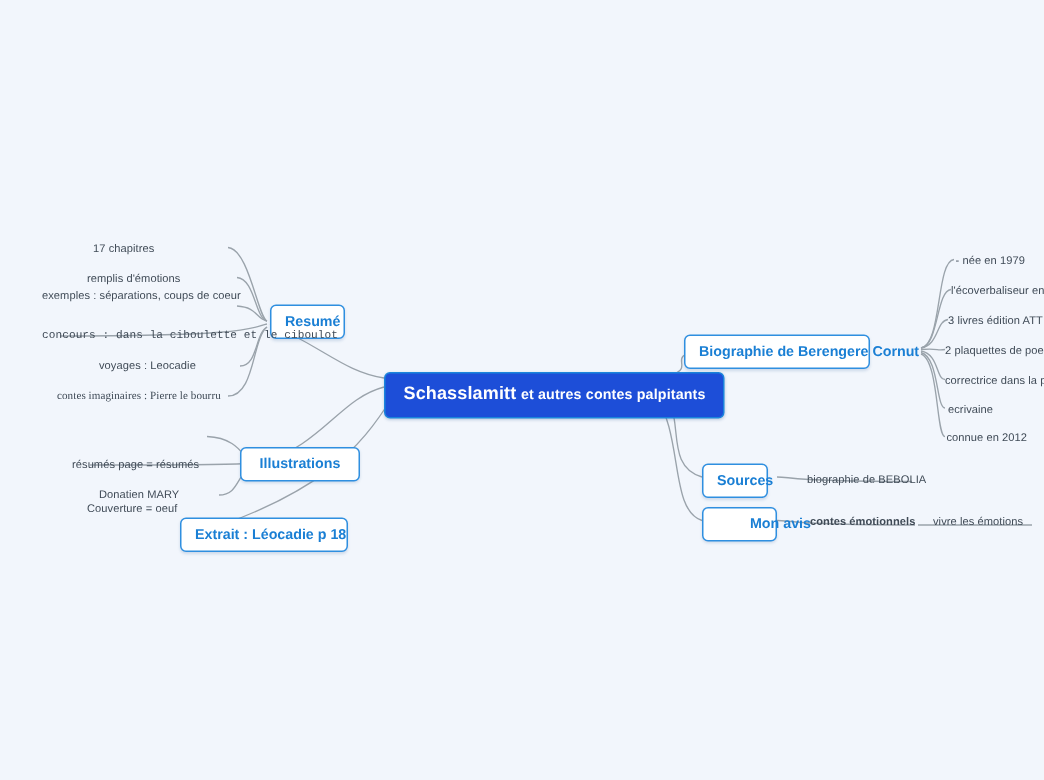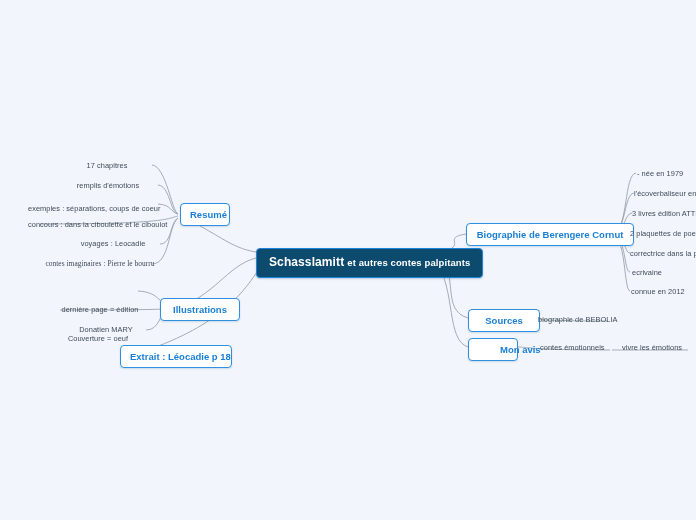--- a/index.html
+++ b/index.html
@@ -28,21 +28,21 @@
     height: 520px;
     pointer-events: none;
   }
   .node {
     position: absolute;
     box-sizing: border-box;
     white-space: nowrap;
   }
   
   .root {
-    background: #0c4a6e;
+    background: #1d4ed8;
     border: 1px solid #1b84db;
     border-radius: 4px;
     color: #ffffff;
     padding: 7px 12px 8px 12px;
     font-size: 11px;
     line-height: 12px;
     box-shadow: 0 1px 2px rgba(30,80,140,0.25);
   }
   .root .root-main {
     font-weight: bold;
@@ -68,21 +68,21 @@
     box-shadow: 0 1px 2px rgba(40,90,150,0.18);
   }
   
   .leaf {
     color: #3f4a56;
     font-size: 7.4px;
     line-height: 9px;
     letter-spacing: .05px;
     padding: 0 0 2px 0;
   }
-  .leaf.r-align { text-align: center; }
+  .leaf.r-align { text-align: left; }
   .leaf.l-align { text-align: left; }
 </style>
 </head>
 <body>
 
 <div id="canvas">
 
   <svg class="edges" viewBox="0 0 696 520" width="696" height="520">
     <g fill="none" stroke="#9aa3ab" stroke-width="0.9">
 
@@ -122,51 +122,51 @@
   <div class="node root" style="left:256px; top:248px;">
     <span class="root-main">Schasslamitt</span>
     <span class="root-sub">et autres contes palpitants</span>
   </div>
 
   <div class="node branch" style="left:180px; top:203px; width:50px;">
     <span>Resumé</span>
   </div>
   <div class="node leaf r-align" style="left:62px; top:161px; width:90px;">17 chapitres</div>
   <div class="node leaf r-align" style="left:58px; top:181px; width:100px;">remplis d'émotions</div>
-  <div class="node leaf r-align" style="left:28px; top:204px; width:130px;">exemples : séparations, coups de coeur</div>
-  <div class="node leaf r-align" style="left:28px; top:220px; width:130px;">concours : dans la ciboulette et le ciboulot</div>
+  <div class="node leaf r-align" style="left:28px; top:192px; width:130px;">exemples : séparations, coups de coeur</div>
+  <div class="node leaf r-align" style="left:28px; top:220px; width:130px;font-family:Liberation Mono, monospace;">concours : dans la ciboulette et le ciboulot</div>
   <div class="node leaf r-align" style="left:66px; top:239px; width:94px;">voyages : Leocadie</div>
   <div class="node leaf r-align" style="left:38px; top:259px; width:124px;font-family:Liberation Serif, serif;">contes imaginaires : Pierre le bourru</div>
 
   <div class="node branch" style="left:160px; top:298px; width:80px;">
     <span>Illustrations</span>
   </div>
   <div class="node leaf r-align" style="left:58px; top:286px; width:80px;margin-top:48px;">Couverture = oeuf</div>
-  <div class="node leaf r-align" style="left:48px; top:305px; width:104px;">dernière page = édition</div>
+  <div class="node leaf r-align" style="left:48px; top:305px; width:104px;">résumés page = résumés</div>
   <div class="node leaf r-align" style="left:66px; top:325px; width:80px;">Donatien MARY</div>
 
   <div class="node branch" style="left:120px; top:345px; width:112px;">
     <span>Extrait : Léocadie p 18</span>
   </div>
 
-  <div class="node branch" style="left:466px; top:223px; width:168px;">
+  <div class="node branch" style="left:456px; top:223px; width:124px;">
     <span>Biographie de Berengere Cornut</span>
   </div>
   <div class="node leaf l-align" style="left:637px; top:169px; width:120px;">- née en 1979</div>
   <div class="node leaf l-align" style="left:634px; top:189px; width:130px;">l'écoverbaliseur en 2</div>
   <div class="node leaf l-align" style="left:632px; top:209px; width:130px;">3 livres édition ATTIL</div>
   <div class="node leaf l-align" style="left:630px; top:229px; width:130px;">2 plaquettes de poes</div>
   <div class="node leaf l-align" style="left:630px; top:249px; width:130px;">correctrice dans la pr</div>
   <div class="node leaf l-align" style="left:632px; top:268px; width:120px;">ecrivaine</div>
   <div class="node leaf l-align" style="left:631px; top:287px; width:120px;">connue en 2012</div>
 
-  <div class="node branch" style="left:468px; top:309px; width:72px;">
+  <div class="node branch" style="left:468px; top:309px; width:44px;">
     <span>Sources</span>
   </div>
   <div class="node leaf l-align" style="left:538px; top:315px; width:110px;">biographie de BEBOLIA</div>
 
   <div class="node branch" style="left:468px; top:338px; width:50px;padding-left:31px;">
     <span>Mon avis</span>
   </div>
-  <div class="node leaf l-align" style="left:540px; top:343px; width:100px;">contes émotionnels</div>
+  <div class="node leaf l-align" style="left:540px; top:343px; width:100px;font-weight:bold;">contes émotionnels</div>
   <div class="node leaf l-align" style="left:622px; top:343px; width:100px;">vivre les émotions</div>
 
 </div>
 
 </body></html>

